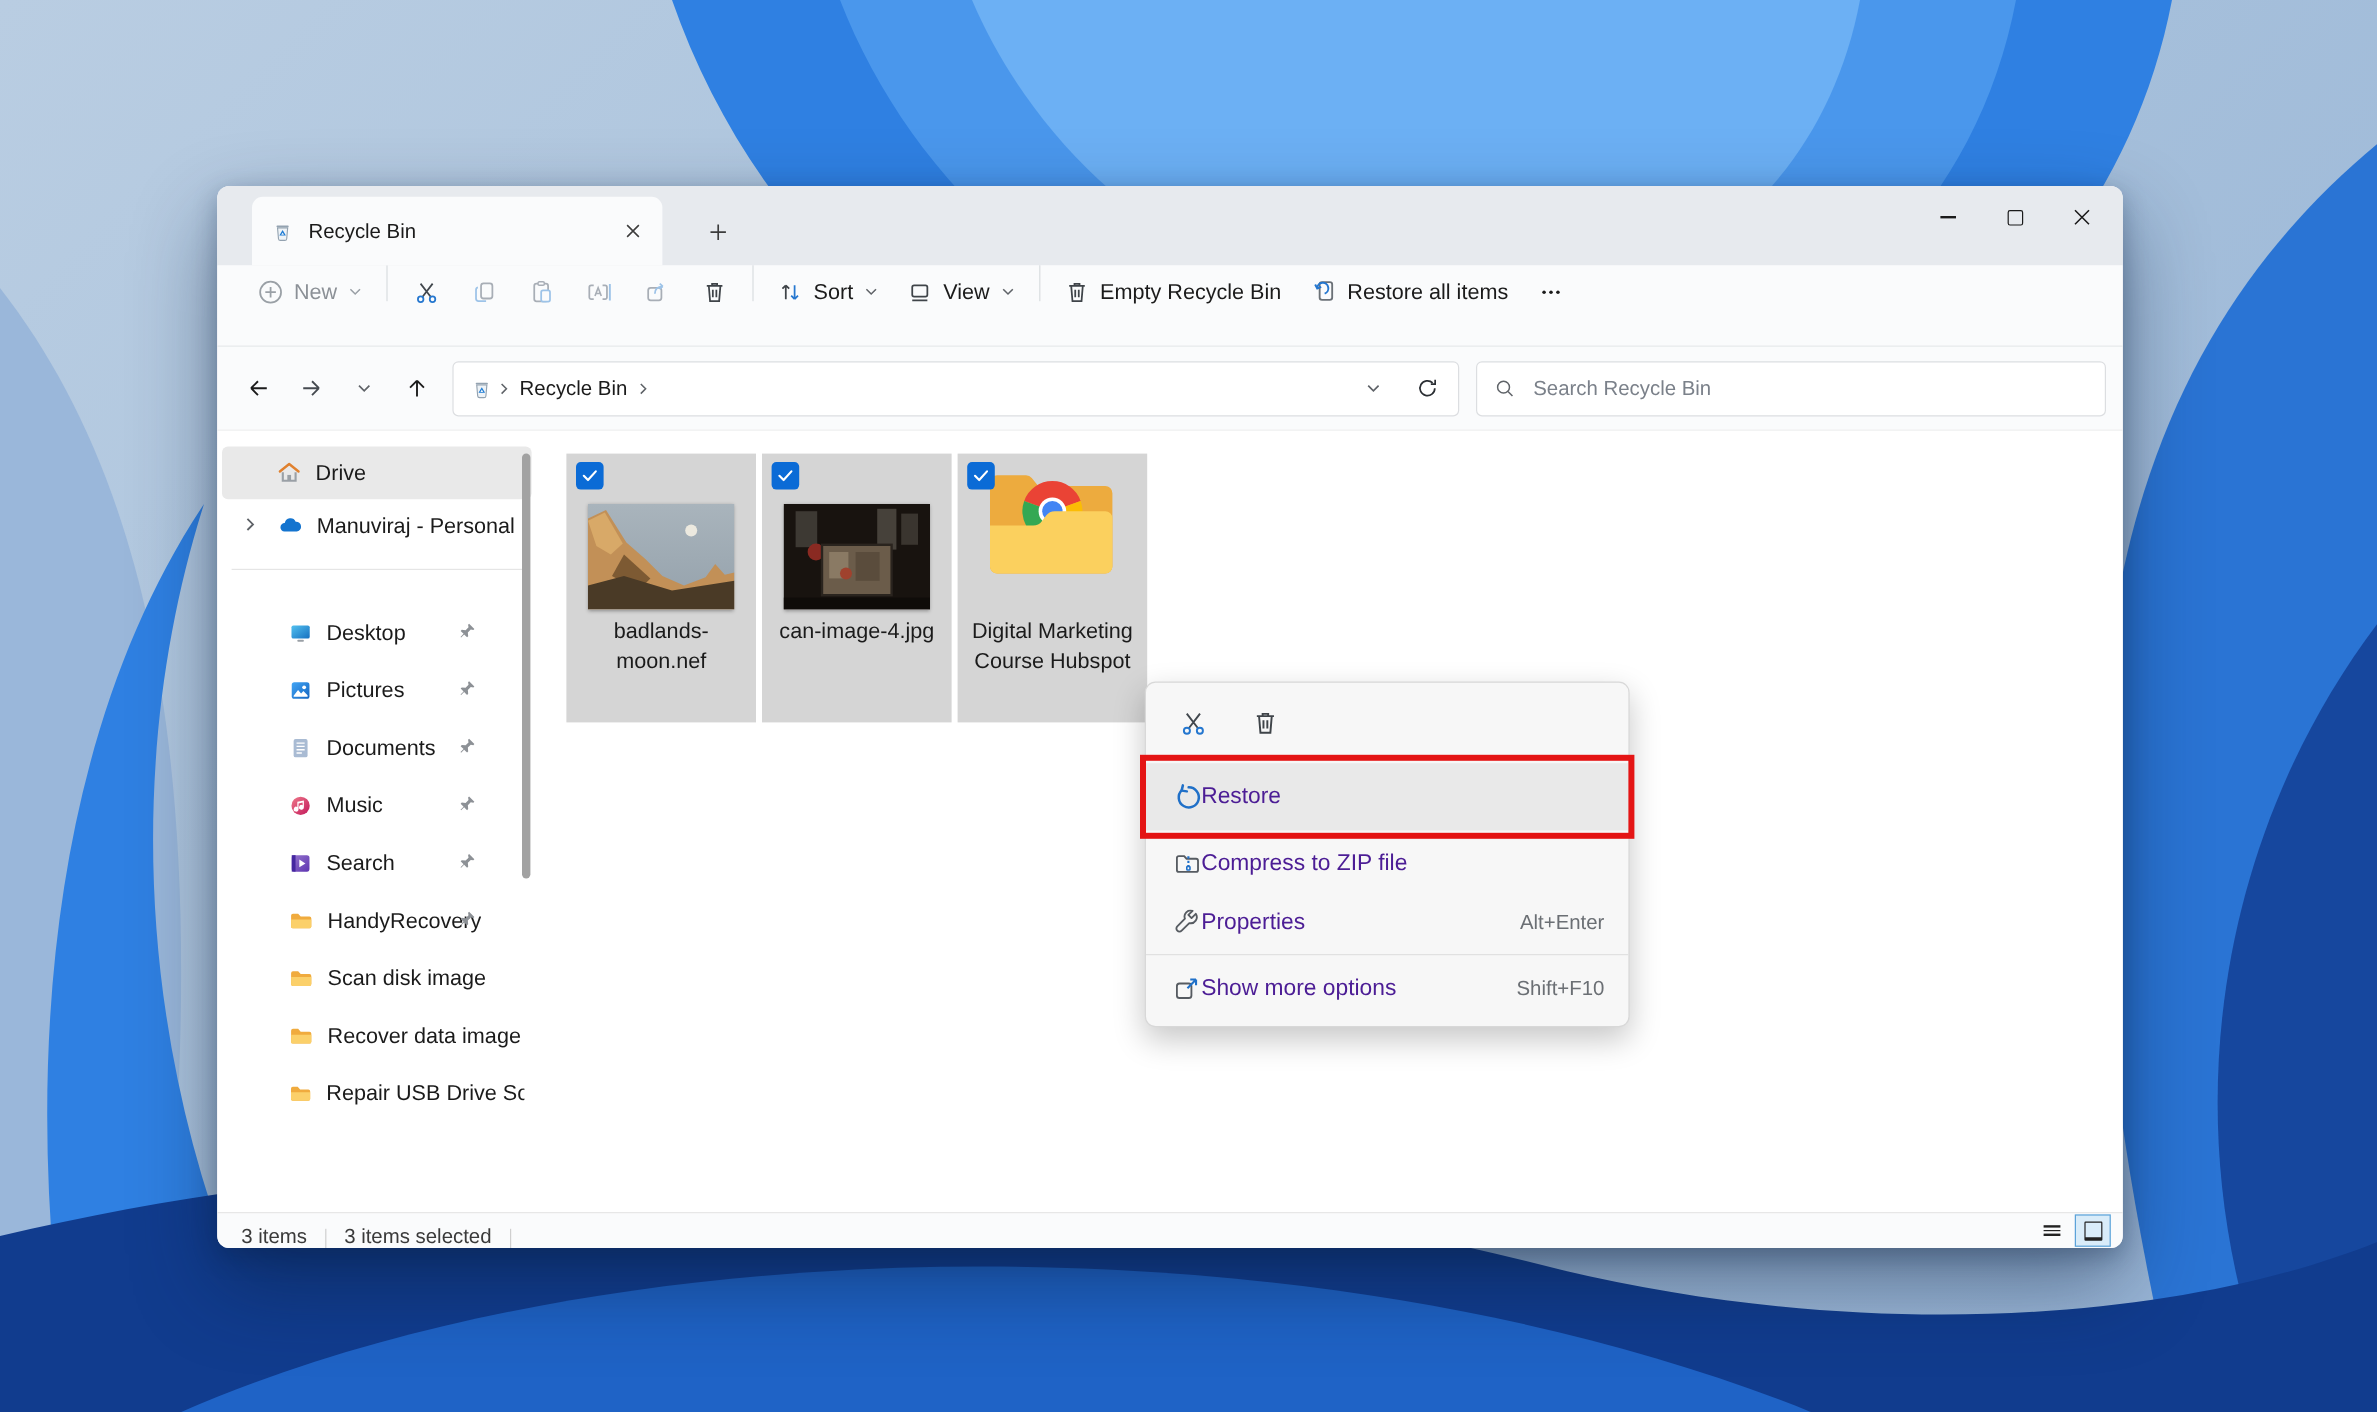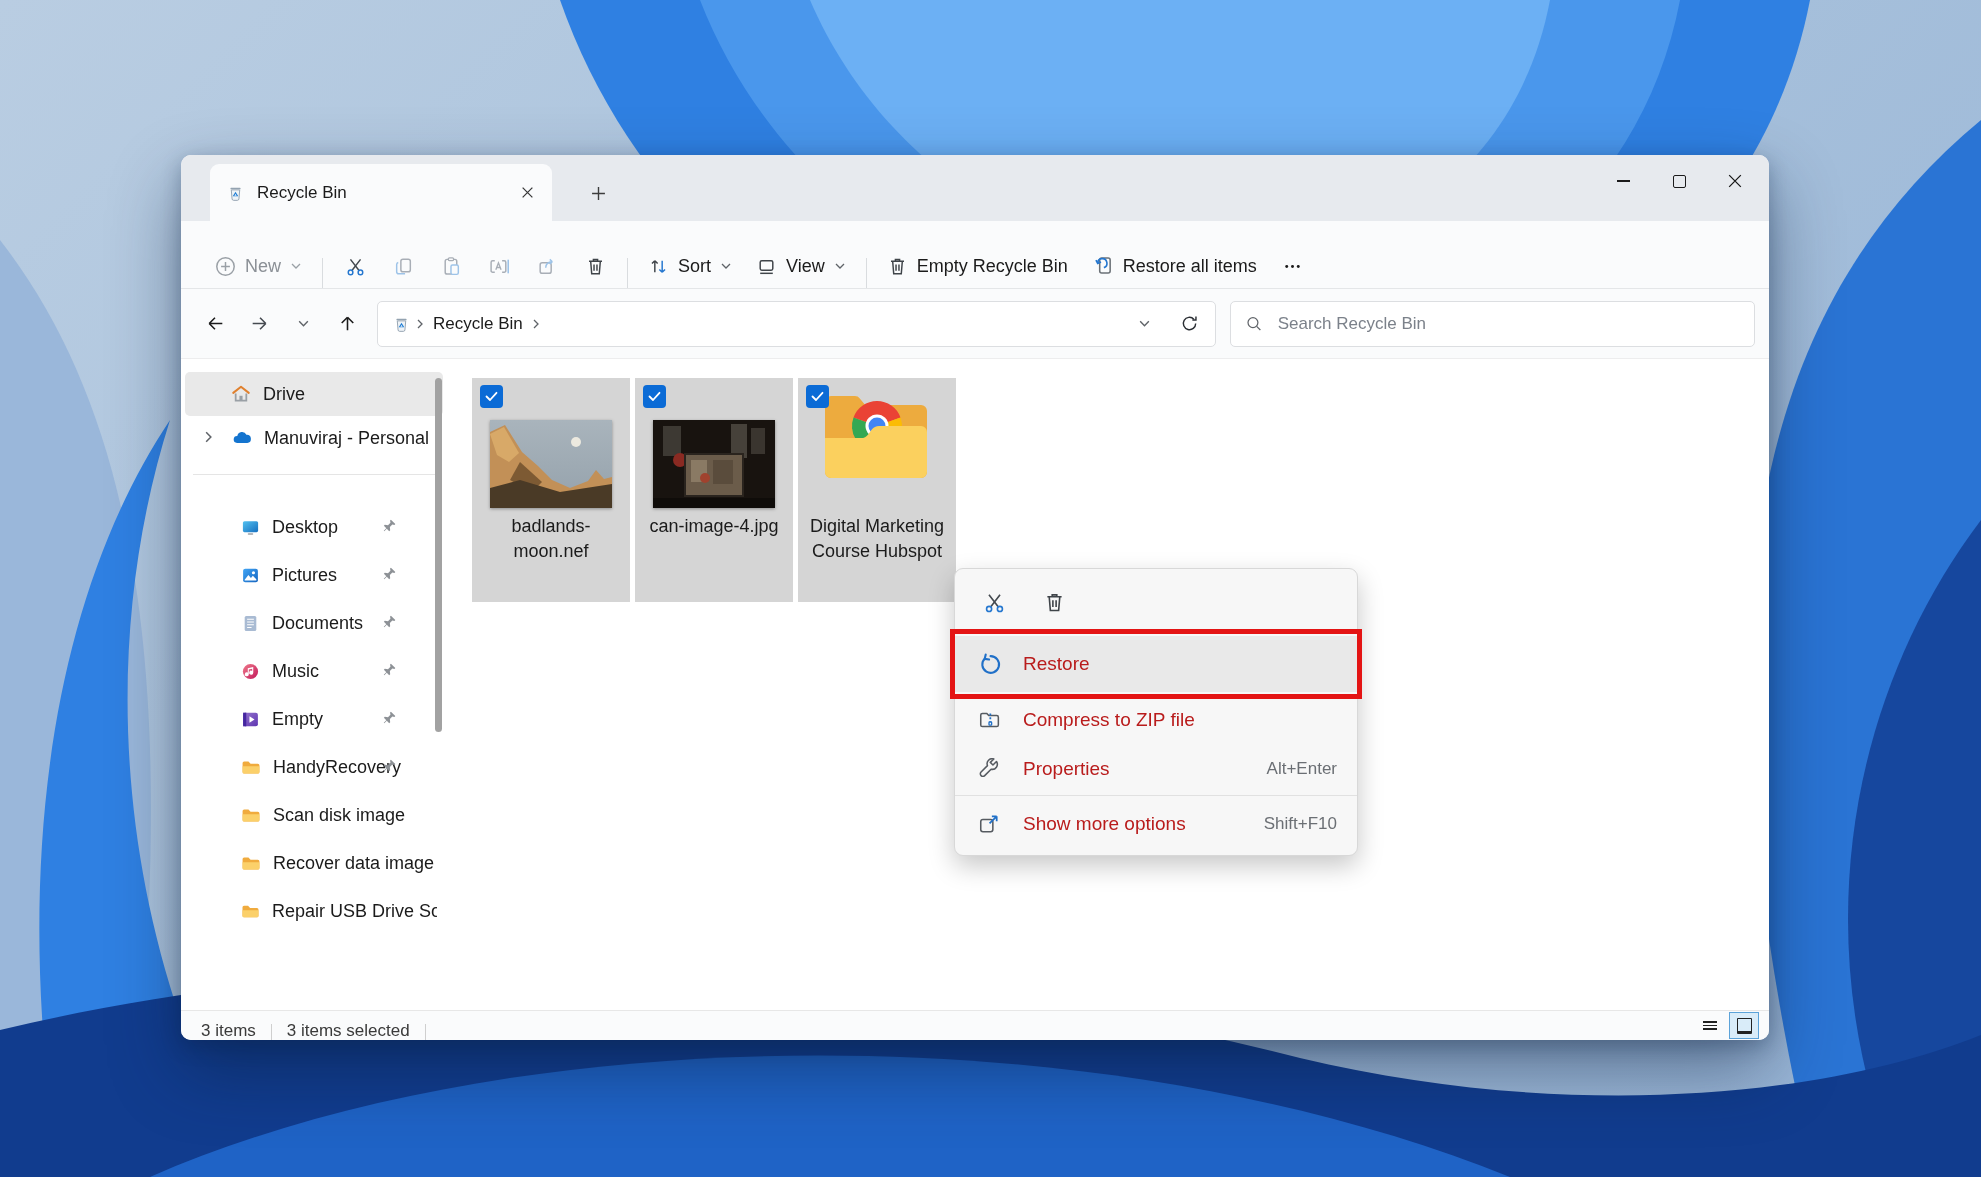--- a/index.html
+++ b/index.html
@@ -14,21 +14,21 @@
   .tab{position:relative;margin-left:29px;width:342px;height:57px;background:#fafbfc;border-radius:9px 9px 0 0;
     display:flex;align-items:center;padding:0 10px 0 16px;box-sizing:border-box;}
   .tab-label{font-size:17px;color:#1b1b1b;margin-left:12px;flex:1;}
   .tabclose{width:30px;height:30px;border:none;background:transparent;display:flex;align-items:center;justify-content:center;cursor:pointer;border-radius:5px;}
   .newtab{width:40px;height:40px;margin:0 0 8px 26px;border:none;background:transparent;display:flex;align-items:center;justify-content:center;cursor:pointer;border-radius:5px;}
   .wincontrols{position:absolute;right:6px;top:0;height:52px;display:flex;}
   .wcbtn{width:56px;height:100%;border:none;background:transparent;display:flex;align-items:center;justify-content:center;cursor:pointer;}
   .g-min{width:13px;height:1.6px;background:#1b1b1b;display:block;}
   .g-max{width:11px;height:11px;border:1.6px solid #1b1b1b;border-radius:2px;display:block;}
   
-  .toolbar{height:68px;background:#fafbfc;border-bottom:1px solid #e4e6e8;display:flex;align-items:flex-end;padding:0 0 0 22px;box-sizing:border-box;}
+  .toolbar{height:68px;background:#fafbfc;border-bottom:1px solid #e4e6e8;display:flex;align-items:flex-start;padding:0 0 0 22px;box-sizing:border-box;}
   .tbtn{display:flex;align-items:center;gap:9px;border:none;background:transparent;height:44px;padding:0 12px;border-radius:5px;cursor:pointer;font-size:18px;color:#1b1b1b;font-family:inherit;}
   .tbtn.disabled{color:#8b9096;}
   .vsep{width:1px;height:30px;background:#d9dcdf;margin:0 8px;}
   .iconbtn{width:48px;height:44px;display:flex;align-items:center;justify-content:center;border:none;background:transparent;border-radius:5px;cursor:pointer;}
   
   .navrow{height:70px;background:#fafbfc;border-bottom:1px solid #ededee;display:flex;align-items:center;padding:0 12px 0 12px;box-sizing:border-box;}
   .navbtn{width:44px;height:40px;border:none;background:transparent;display:flex;align-items:center;justify-content:center;border-radius:5px;cursor:pointer;}
   .addr{margin-left:8px;width:839px;height:46px;background:#fff;border:1px solid #dcdee1;border-radius:5px;
     display:flex;align-items:center;padding:0 10px 0 14px;box-sizing:border-box;}
   .crumb{font-size:17px;color:#1b1b1b;margin:0 4px;cursor:pointer;}
@@ -58,21 +58,21 @@
   .cbx{position:absolute;left:8px;top:7px;width:23px;height:23px;background:#0b6bd6;border-radius:4px;display:flex;align-items:center;justify-content:center;}
   .tile.folder-tile .thumbwrap{box-shadow:none;top:8px;}
   
   .ctx{position:absolute;left:507px;top:209px;width:404px;background:#f7f7f7;border:1px solid #d8d8d8;border-radius:9px;
     box-shadow:0 10px 26px rgba(0,0,0,.22);padding:5px 0;box-sizing:border-box;}
   .ctx-iconrow{display:flex;align-items:center;gap:18px;height:56px;padding-left:18px;}
   .ctx-iconbtn{width:42px;height:40px;border:none;background:transparent;border-radius:5px;display:flex;align-items:center;justify-content:center;cursor:pointer;}
   .ctx-sep{border:none;border-top:1px solid #e1e1e1;margin:2px 0;}
   .mrow{position:relative;display:flex;align-items:center;height:49px;padding:0 20px 0 22px;cursor:pointer;}
   .mrow .micon{width:24px;display:flex;justify-content:center;}
-  .mrow .mlabel{font-size:19px;color:#b91c1c;margin-left:22px;}
+  .mrow .mlabel{font-size:19px;color:#4c1d95;}
   .mrow .mshort{margin-left:auto;font-size:17px;color:#6b6f74;}
   .mrow.restore{height:56px;background:#e9e9e9;margin:3px 0;}
   .annotation-box{position:absolute;left:-5px;right:-5px;top:-7px;bottom:-7px;border:5px solid #e41414;pointer-events:none;}
   
   .statusbar{position:relative;height:30px;border-top:1px solid #e7e7e7;background:#fafbfc;display:flex;align-items:flex-end;padding-left:20px;font-size:17px;color:#3a3a3a;}
   .pipe{width:1px;height:17px;background:#cfcfcf;margin:0 15px;}
   .viewtoggles{position:absolute;right:10px;top:1px;display:flex;gap:4px;}
   .vtbtn{width:30px;height:27px;border:1px solid transparent;background:transparent;display:flex;align-items:center;justify-content:center;cursor:pointer;}
   .vtbtn.selected{background:#d9ecf9;border-color:#5ca3d9;}
   .lines-ic span{display:block;width:14px;height:1.6px;background:#222;margin:2px 0;}
@@ -381,21 +381,21 @@
               <defs>
                   <linearGradient id="gvid" x1="0" y1="0" x2="1" y2="1">
                     <stop offset="0" stop-color="#9575cd"></stop>
                     <stop offset="1" stop-color="#5e35b1"></stop>
                   </linearGradient>
                 </defs>
               <rect x="2" y="2.5" width="14" height="13" rx="2" fill="url(#gvid)"></rect>
               <rect x="2" y="2.5" width="3" height="13" fill="#4527a0"></rect>
               <path d="M8 6 V12 L12.8 9 Z" fill="#fff"></path>
             </svg>
-            <span class="lbl">Empty</span>
+            <span class="lbl">Search</span>
             <svg class="pin" width="15" height="15" viewBox="0 0 16 16">
               <path d="M9.5 1.8 L14.2 6.5 L13.3 7.4 L11 7 L8.4 9.6 L8.7 13 L7.7 14 L5.1 11.4 L2.4 14.1 L1.9 13.6 L4.6 10.9 L2 8.3 L3 7.3 L6.4 7.6 L9 5 L8.6 2.7 Z" fill="#8d9196"></path>
             </svg>
           </li>
           <li class="sbitem">
             <svg width="20" height="17" viewBox="0 0 19 15">
               <path d="M1.5 3.2 a1.5 1.5 0 0 1 1.5-1.5 h4.1 l2 2.2 h6.9 a1.5 1.5 0 0 1 1.5 1.5 v6.4 a1.5 1.5 0 0 1-1.5 1.5 h-13 a1.5 1.5 0 0 1-1.5-1.5 Z" fill="#f0ab3e"></path>
               <path d="M1.5 6.3 h16 v5.5 a1.5 1.5 0 0 1-1.5 1.5 h-13 a1.5 1.5 0 0 1-1.5-1.5 Z" fill="#fbd06a"></path>
             </svg>
             <span class="lbl">HandyRecovery</span>

